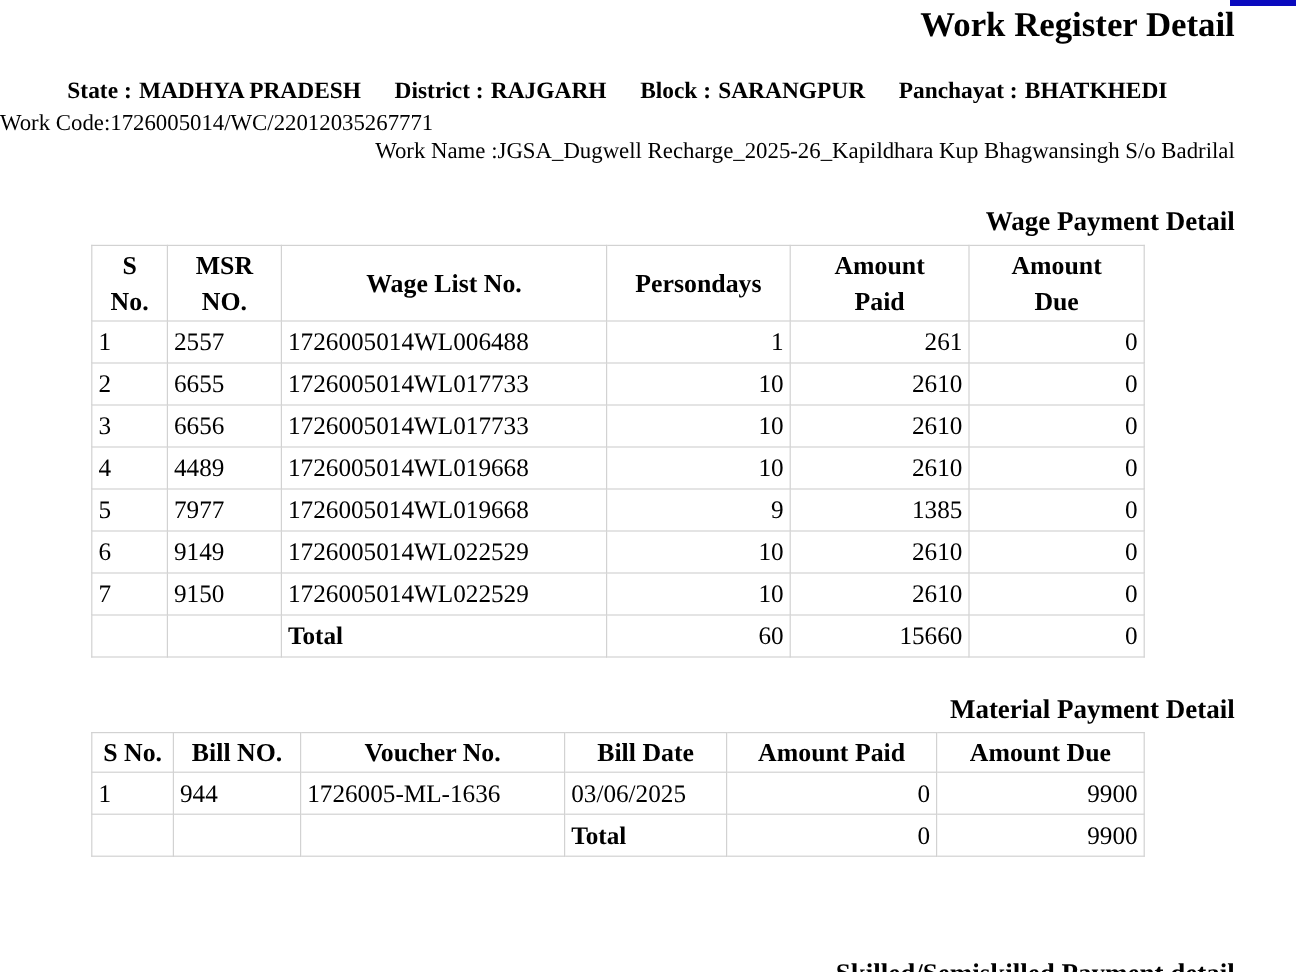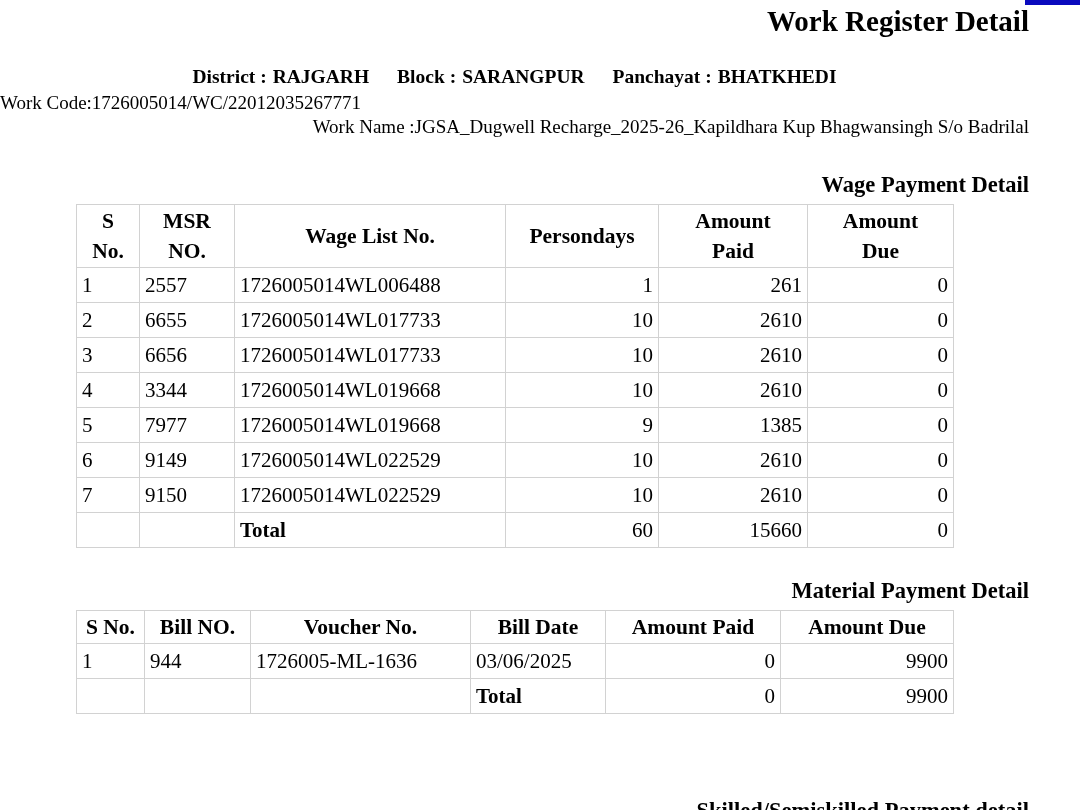--- a/index.html
+++ b/index.html
@@ -93,20 +93,21 @@
 </head>
 <body>
 
 <div class="accent-bar"></div>
 
 <div class="page">
 
   <h1 class="page-title">Work Register Detail</h1>
 
   <div class="location-line">
+    <span class="location-seg"><span class="seg-label">State :</span><span class="seg-value">MADHYA PRADESH</span></span>
     <span class="location-seg"><span class="seg-label">District :</span><span class="seg-value">RAJGARH</span></span>
     <span class="location-seg"><span class="seg-label">Block :</span><span class="seg-value">SARANGPUR</span></span>
     <span class="location-seg"><span class="seg-label">Panchayat :</span><span class="seg-value">BHATKHEDI</span></span>
   </div>
 
   <div class="work-code">Work Code:1726005014/WC/22012035267771</div>
   <div class="work-name">Work Name :JGSA_Dugwell Recharge_2025-26_Kapildhara Kup Bhagwansingh S/o Badrilal</div>
 
   <div class="section-title wage-title">Wage Payment Detail</div>
 
@@ -153,21 +154,21 @@
         <tr>
           <td>3</td>
           <td>6656</td>
           <td>1726005014WL017733</td>
           <td>10</td>
           <td>2610</td>
           <td>0</td>
         </tr>
         <tr>
           <td>4</td>
-          <td>3344</td>
+          <td>4489</td>
           <td>1726005014WL019668</td>
           <td>10</td>
           <td>2610</td>
           <td>0</td>
         </tr>
         <tr>
           <td>5</td>
           <td>7977</td>
           <td>1726005014WL019668</td>
           <td>9</td>

